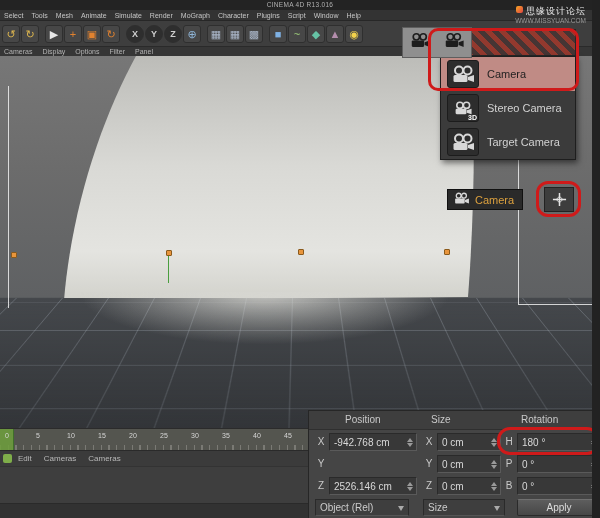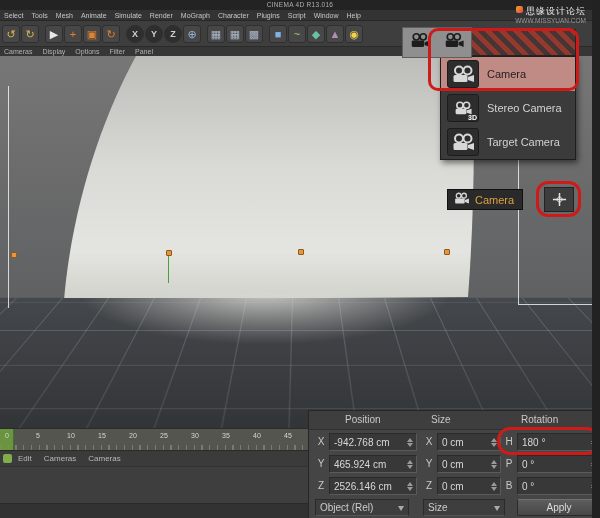--- a/index.html
+++ b/index.html
@@ -288,24 +288,20 @@
     <span class="col-header h1">Position</span>
     <span class="col-header h2">Size</span>
     <span class="col-header h3">Rotation</span>
 
     <span class="chip c1 cr1">X</span>
     <div class="field f-c1 f-r1">
         <span>-942.768 cm</span>
         <span class="stepper"></span>
       </div>
     <span class="chip c1 cr2">Y</span>
-    <div class="field f-c1 f-r2">
-        <span>465.924 cm</span>
-        <span class="stepper"></span>
-      </div>
     <span class="chip c1 cr3">Z</span>
     <div class="field f-c1 f-r3">
         <span>2526.146 cm</span>
         <span class="stepper"></span>
       </div>
 
     <span class="chip c2 cr1">X</span>
     <div class="field f-c2 f-r1">
         <span>0 cm</span>
         <span class="stepper"></span>

